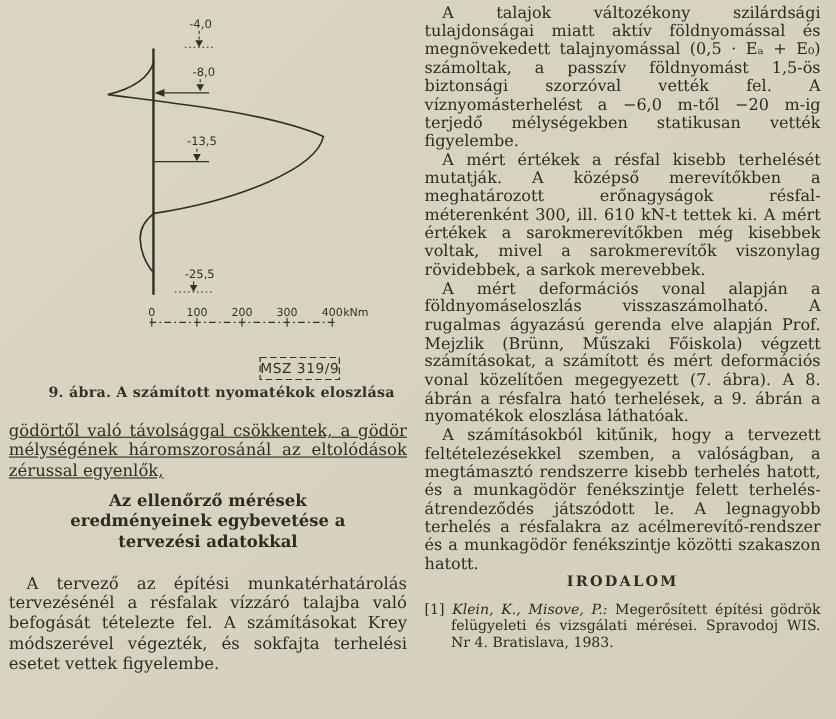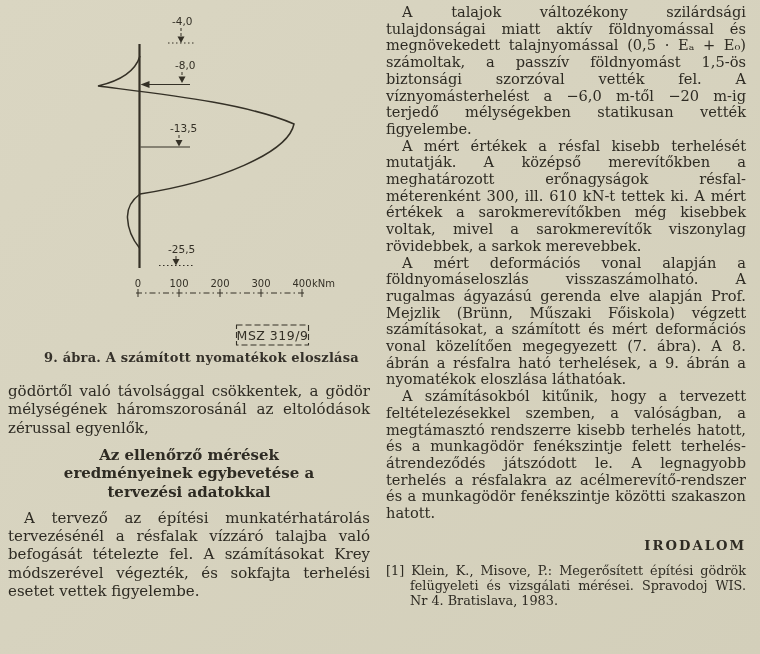--- a/index.html
+++ b/index.html
@@ -11,35 +11,35 @@
   }
   svg text{font-family:"DejaVu Sans","Liberation Sans",sans-serif;fill:#343026;}
   .figure{position:absolute;left:16px;top:0;width:380px;height:380px;margin-left:16px;}
   .fig-caption{
     position:absolute;left:12px;top:350px;width:330px;
     text-align:left;font-weight:bold;font-size:13px;letter-spacing:.2px;color:#35312a;
   }
   .col{position:absolute;text-align:justify;}
   .col p{margin:0;text-indent:16px;}
   .col-left{left:8px;top:382px;width:362px;font-size:15px;line-height:18.3px;}
-  .col-left p.cont{text-indent:0;}
+  .col-left p.cont{text-indent:0;text-decoration:underline;}
   .subhead{
     font-weight:bold;text-align:center;font-size:15px;line-height:18.6px;
-    margin:9px auto 7px;max-width:296px;text-indent:0;
+    margin:9px auto 19px;max-width:296px;text-indent:0;
   }
   .col-right{left:386px;top:4px;width:360px;font-size:14.6px;line-height:16.7px;}
   .refs-head{
-    text-align:right;font-size:13.2px;font-weight:bold;letter-spacing:2px;
-    margin:16px 0 8px;text-indent:0;
+    text-align:center;font-size:13.2px;font-weight:bold;letter-spacing:2px;
+    margin:0 0 8px;text-indent:0;
   }
   .ref{
     font-size:12.8px;line-height:15.2px;margin:0 0 3px;
     padding-left:24px;text-indent:-24px !important;text-align:justify;
   }
-  .ref .authors{}
+  .ref .authors{font-style:italic;}
 </style>
 </head>
 <body>
 
 <div class="page">
 
   <div class="figure">
     <svg width="380" height="348" viewBox="0 0 380 348">
 
       <line x1="107.5" y1="44" x2="107.5" y2="268" stroke="#343026" stroke-width="2.2"></line>

